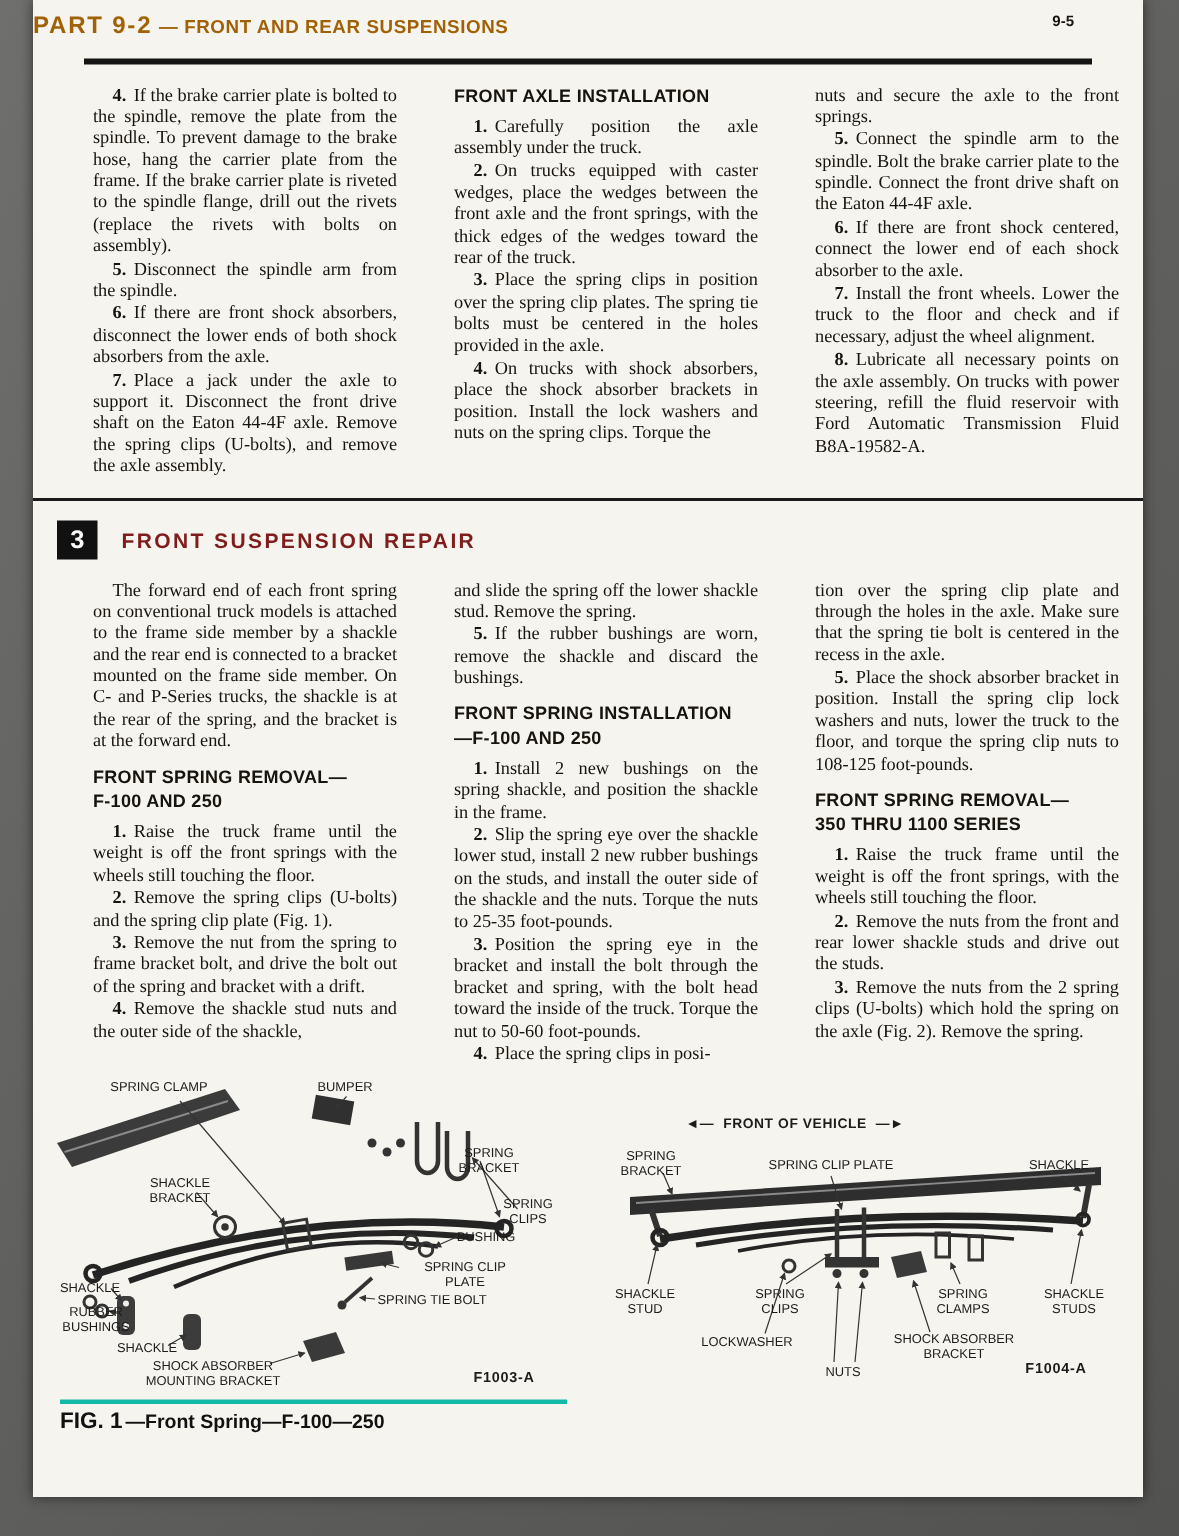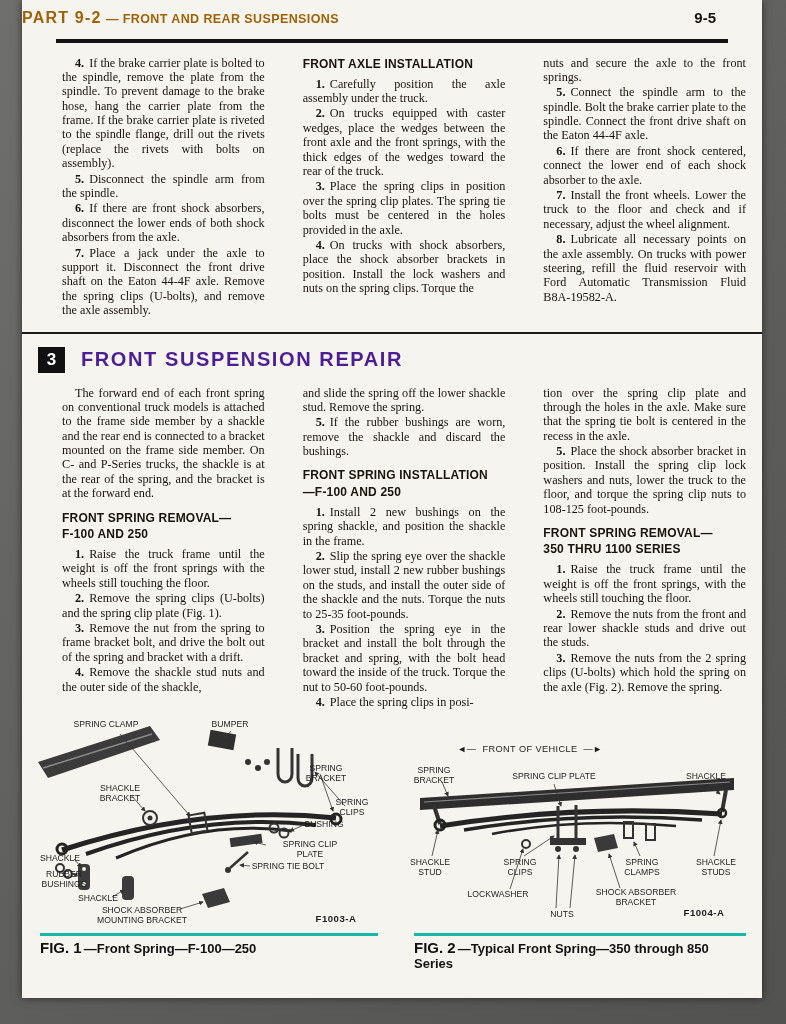--- a/index.html
+++ b/index.html
@@ -11,48 +11,48 @@
   .page{
     position:absolute;left:22px;top:0;width:740px;height:998px;
     background:#f6f4ee;overflow:hidden;box-shadow:0 0 8px rgba(0,0,0,.55);
     color:#17130d;
   }
   
   .hdr{position:relative;padding-top:9px;height:27px;}
   .hdr-center{text-align:left;font-family:"Liberation Sans",sans-serif;font-weight:bold;color:#a16207;}
   .part{font-size:16px;letter-spacing:1.2px;}
   .subtitle{font-size:12.5px;letter-spacing:.4px;}
-  .pageno{position:absolute;right:46px;top:9px;font-family:"Liberation Sans",sans-serif;font-weight:bold;font-size:15px;text-align:right;}
+  .pageno{position:absolute;right:46px;top:9px;font-family:"Liberation Sans",sans-serif;font-weight:bold;font-size:10px;text-align:right;}
   .hdr-rule{height:3.5px;background:#141414;margin:3px 34px 0 34px;}
   
   .cols{display:flex;gap:14px;padding:13px 16px 0 16px;}
   .col{flex:1;font-size:12.2px;line-height:1.18;text-align:justify;margin-left:24px;}
   .step{margin:0 0 1px 0;text-indent:13px;}
   .step .n{font-weight:bold;padding-right:5px;}
   .cont{text-indent:0;}
   .colhead{font-family:"Liberation Sans",sans-serif;font-weight:bold;font-size:12px;line-height:1.35;
     letter-spacing:.2px;margin:9px 0 5px 0;white-space:pre-line;text-align:left;text-indent:0;}
   .colhead.first{margin-top:0;}
   .mid-rule{height:2px;background:#1a1a1a;margin-top:13px;}
   
   .sec-head{display:flex;align-items:center;gap:16px;padding:13px 0 0 16px;}
   .sec-num{width:27px;height:26px;background:#111;color:#fff;font-family:"Liberation Sans",sans-serif;
     font-weight:bold;font-size:17px;display:flex;align-items:center;justify-content:center;}
-  .sec-title{font-family:"Liberation Sans",sans-serif;font-weight:bold;font-size:20px;letter-spacing:1.6px;color:#4c1d95;}
+  .sec-title{font-family:"Liberation Sans",sans-serif;font-weight:bold;font-size:14px;letter-spacing:1.6px;color:#7f1d1d;}
   
   .figs{display:flex;gap:24px;padding:8px 10px 0 12px;}
   .figcol{display:flex;flex-direction:column;}
   .figcol1{width:352px;}
   .figcol2{width:346px;}
   .fig{position:relative;height:212px;}
   .fig svg{position:absolute;left:0;top:0;}
   .lbl{position:absolute;transform:translateX(-50%);font-family:"Liberation Sans",sans-serif;
     font-size:8.6px;line-height:1.12;white-space:pre-line;text-align:center;color:#1c1c1c;}
   .figcode{font-weight:bold;font-size:9.6px;letter-spacing:.5px;}
-  .fov{white-space:nowrap;font-weight:normal;font-size:9.2px;letter-spacing:.4px;}
+  .fov{white-space:nowrap;font-weight:bold;font-size:9.2px;letter-spacing:.4px;}
   .fov span{padding:0 3px;}
   .figcap{margin:3px 6px 0 6px;padding-top:3px;border-top:3px solid #14b8a6;
     font-family:"Liberation Sans",sans-serif;font-weight:bold;font-size:13px;color:#111;}
   .figcap .fg{font-size:15px;padding-right:2px;}
 </style>
 </head>
 <body>
 
 <div class="page">
 
@@ -257,20 +257,17 @@
         <div class="lbl" style="left:234px;top:140px;">SPRING
 CLAMPS</div>
         <div class="lbl" style="left:308px;top:140px;">SHACKLE
 STUDS</div>
         <div class="lbl" style="left:90px;top:172px;">LOCKWASHER</div>
         <div class="lbl" style="left:228px;top:170px;">SHOCK ABSORBER
 BRACKET</div>
         <div class="lbl" style="left:154px;top:192px;">NUTS</div>
         <div class="lbl figcode" style="left:296px;top:190px;">F1004-A</div>
       </div>
-      <div class="figcap">
-        <span class="fg">FIG. 2</span><span>—Typical Front Spring—350 through 850 Series</span>
-      </div>
     </div>
 
   </div>
 
 </div>
 
 </body></html>

